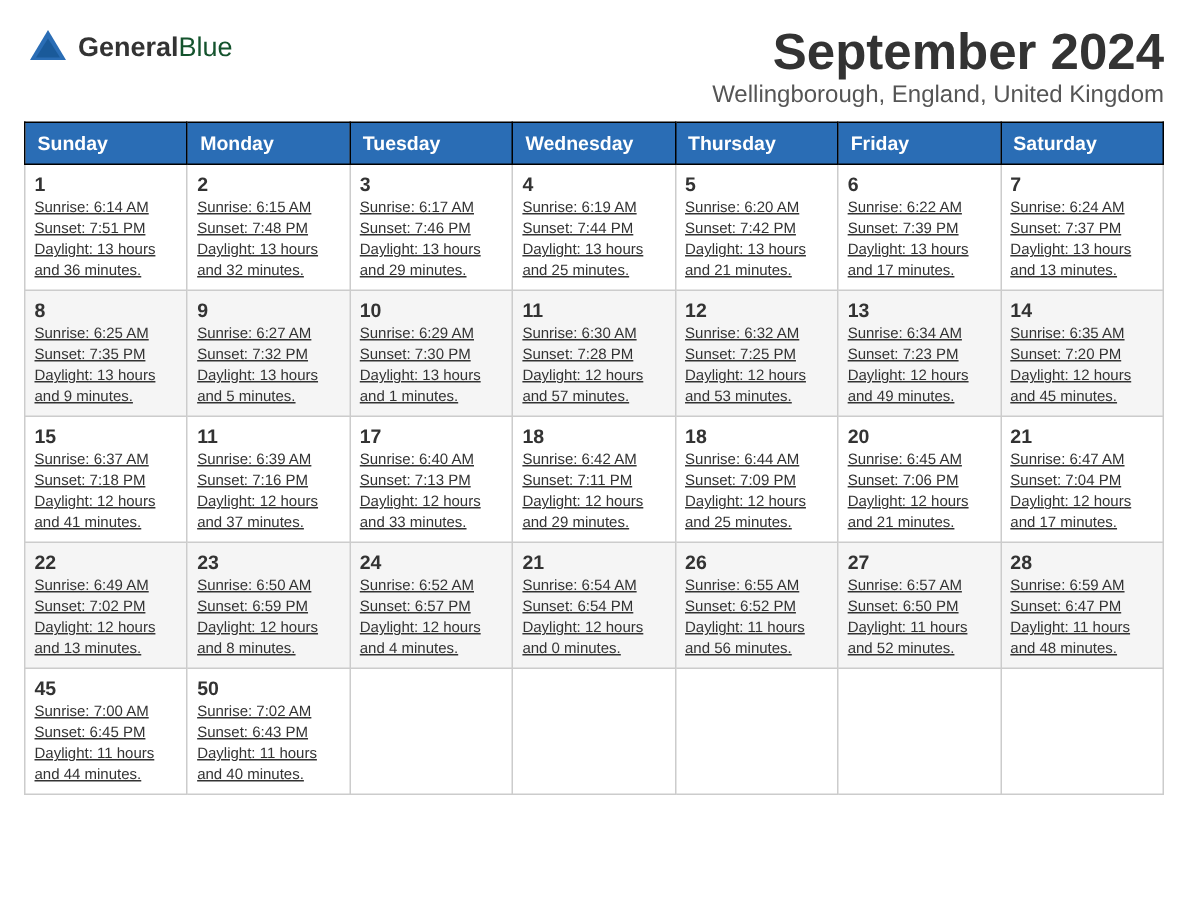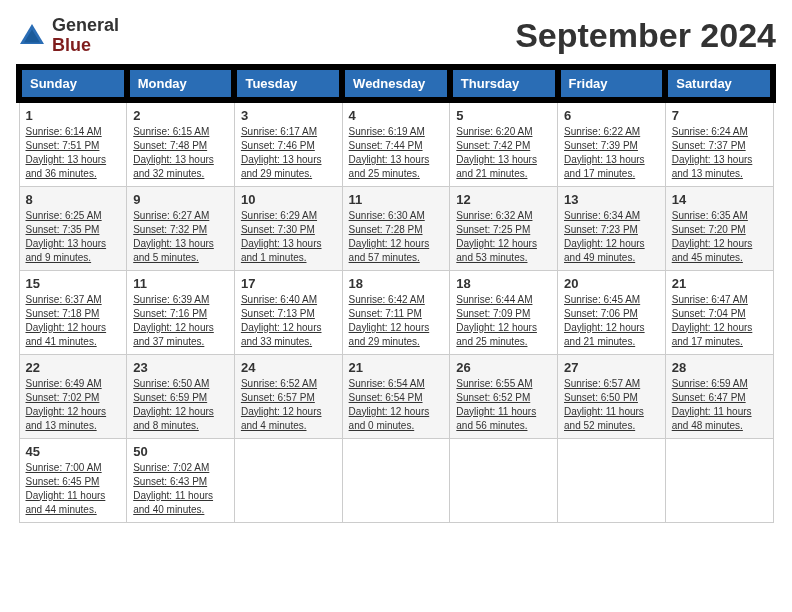--- a/index.html
+++ b/index.html
@@ -16,32 +16,32 @@
       justify-content: space-between;
       margin-bottom: 8px;
     }
     .logo {
       display: flex;
       align-items: center;
       gap: 4px;
     }
     .logo-text {
       display: flex;
-      flex-direction: column;
+      flex-direction: row;
       line-height: 1.1;
     }
     .logo-general {
       font-size: 18px;
       font-weight: bold;
       color: #333;
     }
     .logo-blue {
       font-size: 18px;
-      font-weight: bold;
-      color: #7f1d1d;
+      font-weight: normal;
+      color: #14532d;
     }
     .logo-icon {
       width: 32px;
       height: 32px;
     }
     .title-block {
       text-align: right;
     }
     .month-title {
       font-size: 34px;
@@ -56,21 +56,21 @@
       width: 100%;
       border-collapse: collapse;
     }
     .calendar th {
       background-color: #2a6db5;
       color: white;
       text-align: left;
       padding: 6px 8px;
       font-size: 13px;
       font-weight: bold;
-      border: 6px solid #000000;
+      border: 1px solid #000000;
     }
     .calendar td {
       vertical-align: top;
       padding: 5px 6px;
       border: 1px solid #ccc;
       width: calc(100% / 7);
       min-height: 80px;
       font-size: 10.5px;
       color: #333;
       background: #fff;
@@ -103,20 +103,21 @@
       <polygon points="20,5 35,30 5,30" fill="#2a6db5"></polygon>
       <polygon points="20,12 30,28 10,28" fill="#1a5a9a"></polygon>
     </svg>
     <div class="logo-text">
       <span class="logo-general">General</span>
       <span class="logo-blue">Blue</span>
     </div>
   </div>
   <div class="title-block">
     <div class="month-title">September 2024</div>
+    <div class="location">Wellingborough, England, United Kingdom</div>
   </div>
 </div>
 
 <table class="calendar">
   <thead>
     <tr id="header-row">
         <th>Sunday</th>
         <th>Monday</th>
         <th>Tuesday</th>
         <th>Wednesday</th>

